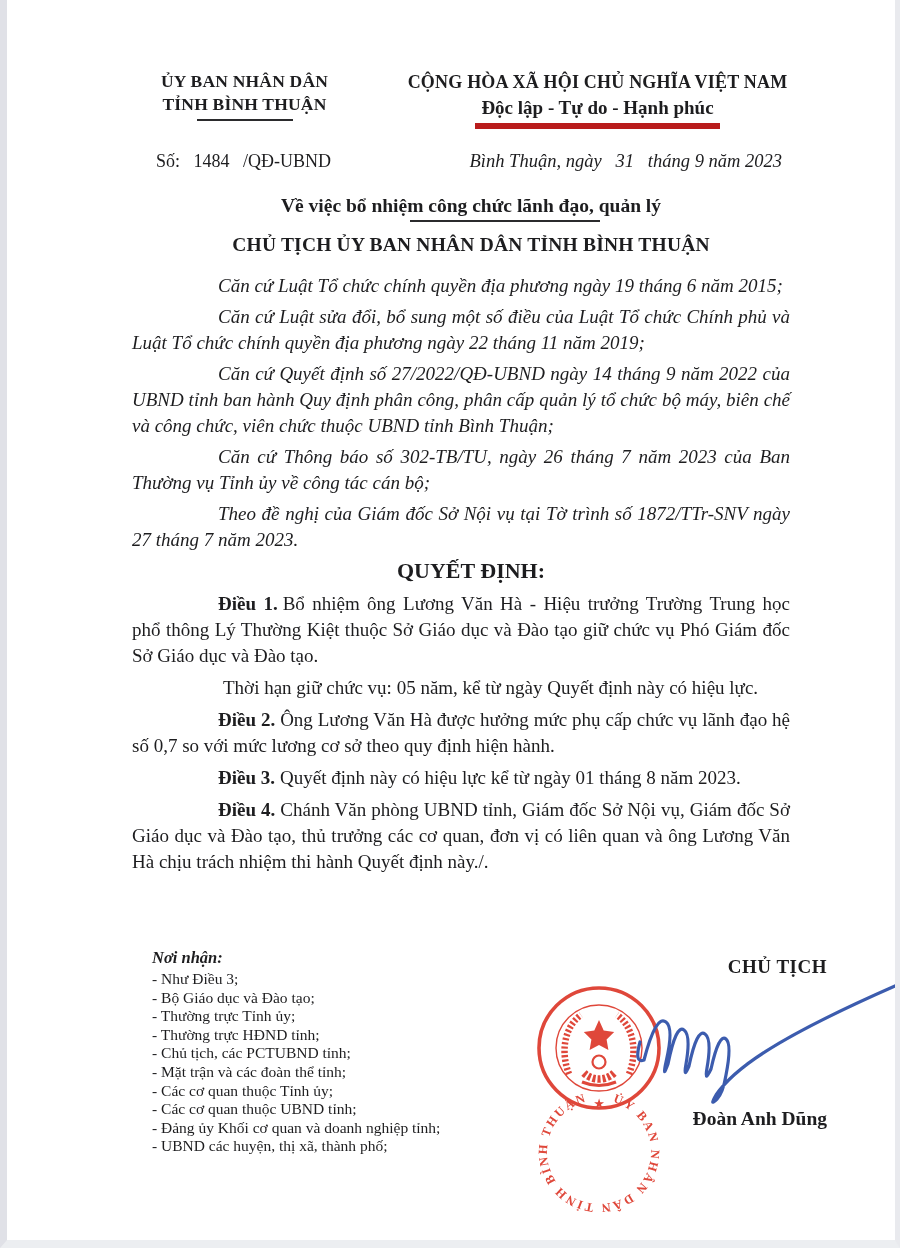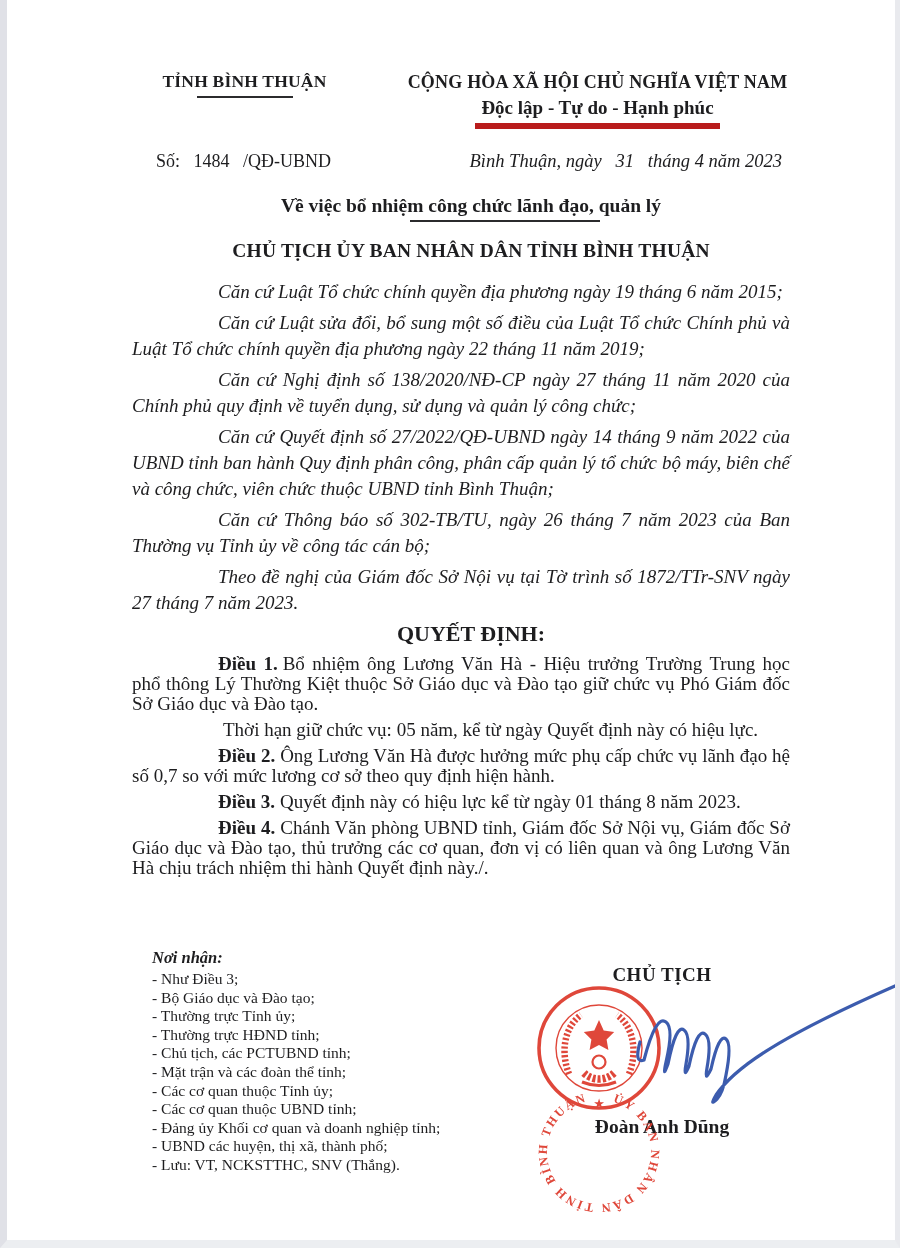--- a/index.html
+++ b/index.html
@@ -30,79 +30,79 @@
 
   .meta-row { display: flex; justify-content: space-between; margin-top: 22px; }
   .doc-number { font-size: 18px; padding-left: 24px; white-space: pre; }
   .place-date { font-style: italic; font-size: 18.5px; margin-right: 28px; white-space: pre; }
 
   
   .title-block { text-align: center; margin-top: 20px; }
   .doc-title { font-weight: bold; font-size: 21px; line-height: 27px; letter-spacing: .4px; }
   .doc-subject { font-weight: bold; font-size: 19.5px; line-height: 27px; }
   .subject-rule { width: 190px; height: 2px; background: #2b2b2d; margin: 1px auto 0; transform: translateX(34px); }
-  .authority { font-weight: bold; font-size: 19.5px; line-height: 26px; margin-top: 16px; letter-spacing: .2px; }
+  .authority { font-weight: bold; font-size: 19.5px; line-height: 26px; margin-top: 10px; letter-spacing: .2px; }
 
   
   .preamble { margin-top: 15px; }
   .preamble p {
     font-style: italic; font-size: 19px; line-height: 26px;
     text-align: justify; text-indent: 86px; margin: 0 20px 5px 0;
   }
   .decision-heading { text-align: center; font-weight: bold; font-size: 22px; line-height: 26px; margin: 3px 0 7px; }
   .articles p {
-    font-size: 19px; line-height: 20px; text-align: justify;
+    font-size: 19px; line-height: 26px; text-align: justify;
     text-indent: 86px; margin: 4px 20px 6px 0;
   }
   .articles b { margin-right: 5px; }
 
   
   .footer { position: absolute; left: 125px; right: 0; top: 946px; height: 300px; }
   .recipients { width: 420px; }
   .recipients-label { font-weight: bold; font-style: italic; font-size: 16.5px; line-height: 24px; margin-left: 20px; }
   .recipient { font-size: 15.5px; line-height: 18.6px; margin-left: 20px; }
 
-  .sign-block { position: absolute; left: 365px; top: 18px; width: 330px; text-align: center; }
+  .sign-block { position: absolute; left: 365px; top: 10px; width: 330px; text-align: right; }
   .sign-title { font-weight: bold; font-size: 19px; letter-spacing: .5px; }
   .sign-name { position: absolute; left: 0; width: 100%; top: 152px; font-weight: bold; font-size: 19.5px; }
 
   .seal-layer { position: absolute; left: 0; top: 0; width: 775px; height: 300px; pointer-events: none; }
 </style>
 </head>
 <body>
 
 <div class="page">
   <div class="content">
 
     <div class="header">
       <div class="header-left">
+        <div class="org-line">ỦY BAN NHÂN DÂN</div>
         <div class="org-line">TỈNH BÌNH THUẬN</div>
         <div class="org-rule"></div>
       </div>
       <div class="header-right">
         <div class="national-line">CỘNG HÒA XÃ HỘI CHỦ NGHĨA VIỆT NAM</div>
         <div><span class="motto">Độc lập - Tự do - Hạnh phúc</span></div>
       </div>
     </div>
 
     <div class="meta-row">
       <div class="doc-number">Số:   1484   /QĐ-UBND</div>
-      <div class="place-date">Bình Thuận, ngày   31   tháng 4 năm 2023</div>
+      <div class="place-date">Bình Thuận, ngày   31   tháng 9 năm 2023</div>
     </div>
 
     <div class="title-block">
       <div class="doc-subject">Về việc bổ nhiệm công chức lãnh đạo, quản lý</div>
       <div class="subject-rule"></div>
       <div class="authority">CHỦ TỊCH ỦY BAN NHÂN DÂN TỈNH BÌNH THUẬN</div>
     </div>
 
     <div class="preamble">
       <p>Căn cứ Luật Tổ chức chính quyền địa phương ngày 19 tháng 6 năm 2015;</p>
       <p>Căn cứ Luật sửa đổi, bổ sung một số điều của Luật Tổ chức Chính phủ và Luật Tổ chức chính quyền địa phương ngày 22 tháng 11 năm 2019;</p>
-      <p>Căn cứ Nghị định số 138/2020/NĐ-CP ngày 27 tháng 11 năm 2020 của Chính phủ quy định về tuyển dụng, sử dụng và quản lý công chức;</p>
       <p>Căn cứ Quyết định số 27/2022/QĐ-UBND ngày 14 tháng 9 năm 2022 của UBND tỉnh ban hành Quy định phân công, phân cấp quản lý tổ chức bộ máy, biên chế và công chức, viên chức thuộc UBND tỉnh Bình Thuận;</p>
       <p>Căn cứ Thông báo số 302-TB/TU, ngày 26 tháng 7 năm 2023 của Ban Thường vụ Tỉnh ủy về công tác cán bộ;</p>
       <p>Theo đề nghị của Giám đốc Sở Nội vụ tại Tờ trình số 1872/TTr-SNV ngày 27 tháng 7 năm 2023.</p>
     </div>
 
     <div class="decision-heading">QUYẾT ĐỊNH:</div>
     <div class="articles">
       <p><b>Điều 1.</b><span>Bổ nhiệm ông Lương Văn Hà - Hiệu trưởng Trường Trung học phổ thông Lý Thường Kiệt thuộc Sở Giáo dục và Đào tạo giữ chức vụ Phó Giám đốc Sở Giáo dục và Đào tạo.</span></p>
       <p><b></b><span>Thời hạn giữ chức vụ: 05 năm, kể từ ngày Quyết định này có hiệu lực.</span></p>
       <p><b>Điều 2.</b><span>Ông Lương Văn Hà được hưởng mức phụ cấp chức vụ lãnh đạo hệ số 0,7 so với mức lương cơ sở theo quy định hiện hành.</span></p>
@@ -117,21 +117,20 @@
       <div class="recipient">- Như Điều 3;</div>
       <div class="recipient">- Bộ Giáo dục và Đào tạo;</div>
       <div class="recipient">- Thường trực Tỉnh ủy;</div>
       <div class="recipient">- Thường trực HĐND tỉnh;</div>
       <div class="recipient">- Chủ tịch, các PCTUBND tỉnh;</div>
       <div class="recipient">- Mặt trận và các đoàn thể tỉnh;</div>
       <div class="recipient">- Các cơ quan thuộc Tỉnh ủy;</div>
       <div class="recipient">- Các cơ quan thuộc UBND tỉnh;</div>
       <div class="recipient">- Đảng ủy Khối cơ quan và doanh nghiệp tỉnh;</div>
       <div class="recipient">- UBND các huyện, thị xã, thành phố;</div>
-      <div class="recipient">- Lưu: VT, NCKSTTHC, SNV (Thắng).</div>
     </div>
 
     <div class="sign-block">
       <div class="sign-title">CHỦ TỊCH</div>
       <div class="sign-name">Đoàn Anh Dũng</div>
     </div>
 
     <svg class="seal-layer" viewBox="0 0 775 300">
 
       <g transform="translate(467,102)" opacity="0.93">

